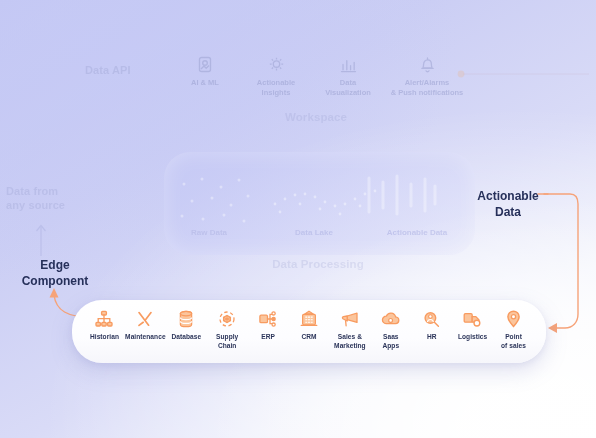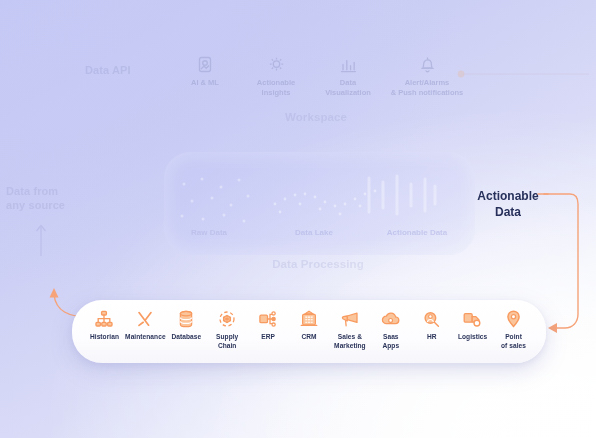--- a/index.html
+++ b/index.html
@@ -314,20 +314,22 @@
     <svg class="connector" style="left:30px; top:218px;" width="22" height="40">
       <g stroke="#a9aede" stroke-width="1.2" opacity="0.45" fill="none">
         <line x1="11" y1="38" x2="11" y2="9"></line>
         <path d="M6.5 13L11 7.5 15.5 13" stroke-linejoin="round"></path>
       </g>
     </svg>
   </div>
 
   <div class="sheen"></div>
 
+  <div class="callout-label" id="edge-label">Edge
+Component</div>
 
   <svg class="connector" style="left:34px; top:283px;" width="60" height="36">
     <path d="M56 34 C 34 34, 22 28, 20 12" fill="none" stroke="#f6a379" stroke-width="1.4" stroke-linecap="round"></path>
     <path d="M15.5 14.5 L20 5 L24.5 14.5 Z" fill="#f6a379"></path>
   </svg>
 
   <div class="callout-label" id="actionable-label">Actionable
 Data</div>
 
   <svg class="connector" style="left:540px; top:190px;" width="50" height="150">

